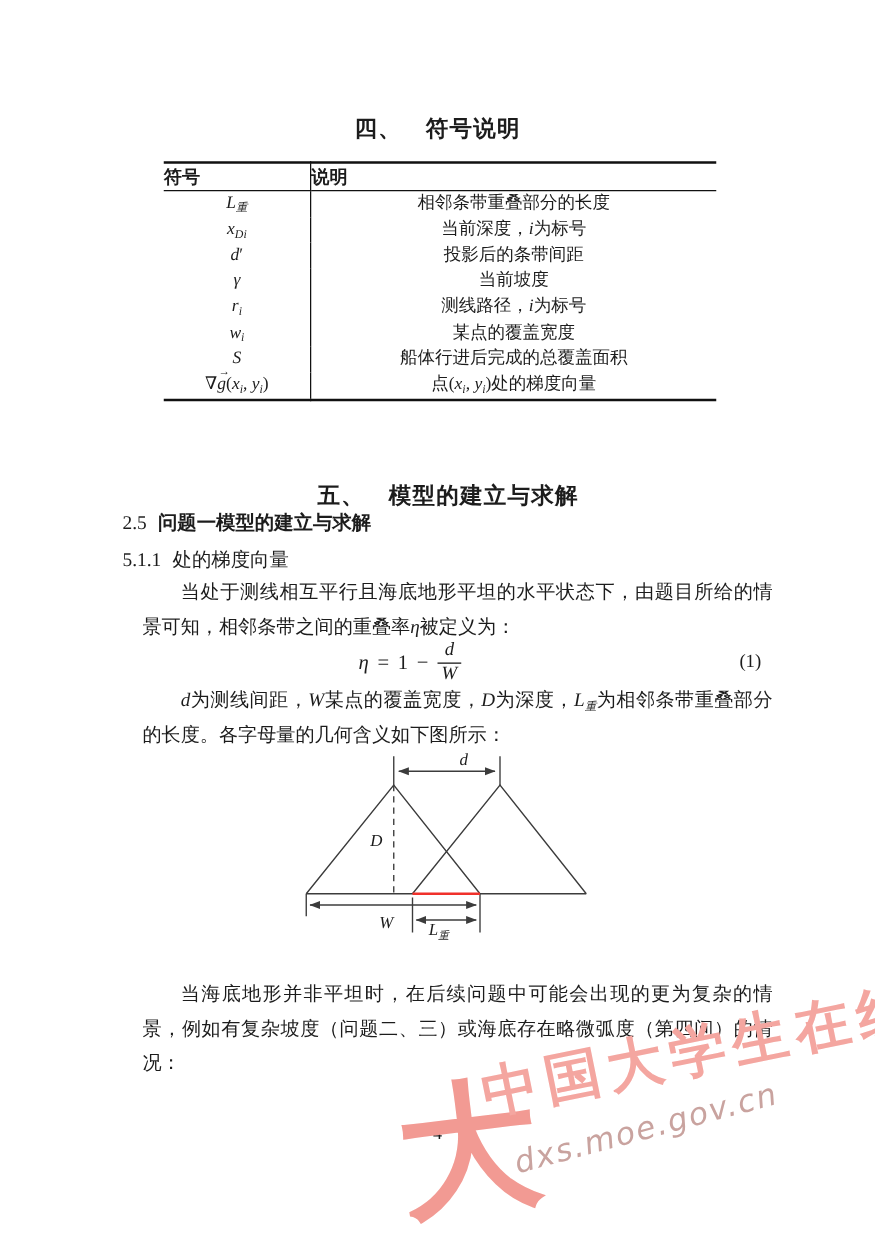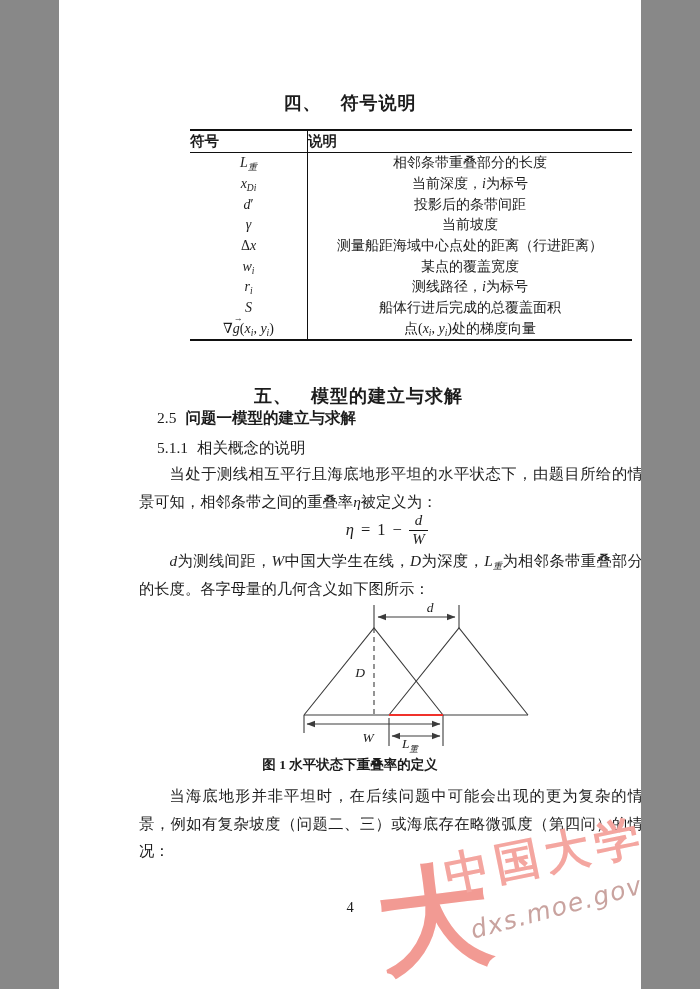--- a/index.html
+++ b/index.html
@@ -1,17 +1,17 @@
 <!DOCTYPE html>
 <html><head>
 <meta charset="utf-8">
 <style>
   html,body{margin:0;padding:0;background:#888;}
   .page{
-    position:relative;width:582px;height:989px;margin:0 auto;background:#ffffff;
+    position:relative;width:700px;height:989px;margin:0 auto;background:#ffffff;
     overflow:hidden;font-family:"Liberation Serif","DejaVu Serif",serif;color:#1c1c1c;
   }
   
   .h-center{position:absolute;left:0;right:0;text-align:center;font-weight:bold;font-size:18px;letter-spacing:1px;}
   .h4{top:91px;} .h5{top:384px;padding-left:17px;}
   
   .sub-h{position:absolute;left:98px;font-size:15.5px;white-space:nowrap;}
   .sub-h .num{margin-right:9px;}
   .sub-h-51{top:408px;} .sub-h-51 .ttl{font-weight:bold;}
   .sub-h-511{top:438px;}
@@ -24,21 +24,21 @@
   .symbol-table td{font-size:14px;height:20.7px;padding:0;text-align:center;line-height:1;}
   .symbol-table th:first-child,.symbol-table td:first-child{width:117px;border-right:1.3px solid #111;}
   .sym-cell{font-size:14px;}
   sub{font-size:9.5px;line-height:0;vertical-align:-3px;}
   .seg-i{font-style:italic;}
   sub.seg-sub{font-style:italic;}
   sub.seg-csub{font-style:italic;font-size:9px;}
   .seg-iarrow{font-style:italic;position:relative;display:inline-block;}
   .seg-iarrow .arrow-mark{position:absolute;left:1px;top:-8px;font-size:9px;font-style:normal;}
   
-  .para{position:absolute;left:80px;width:504px;font-size:15.3px;line-height:27.5px;
+  .para{position:absolute;left:114px;width:504px;font-size:15.3px;line-height:27.5px;
         text-align:justify;text-indent:2em;}
   .p1{top:460px;} .p2{top:547px;} .p3{top:782px;}
   
   .eq-row{position:absolute;left:98px;top:508px;width:504px;height:44px;display:flex;align-items:center;justify-content:center;}
   .eq-main{display:flex;align-items:center;gap:7px;font-size:16.5px;transform:translateX(-22px);}
   .eq-var{font-style:italic;}
   .eq-frac{display:inline-flex;flex-direction:column;align-items:center;font-size:15px;}
   .eq-frac .num{font-style:italic;border-bottom:1.4px solid #111;padding:0 6px 1px;line-height:1.05;}
   .eq-frac .den{font-style:italic;padding-top:1px;line-height:1.05;}
   .eq-number{position:absolute;right:-7px;top:50%;transform:translateY(-50%);font-size:15px;}
@@ -82,69 +82,65 @@
         </tr>
         <tr>
           <td class="sym-cell"><span class="seg-i">d</span><span>′</span></td>
           <td class="desc-cell"><span>投影后的条带间距</span></td>
         </tr>
         <tr>
           <td class="sym-cell"><span class="seg-i">γ</span></td>
           <td class="desc-cell"><span>当前坡度</span></td>
         </tr>
         <tr>
-          <td class="sym-cell"><span>Δ</span><span class="seg-i">x</span></td>
-          <td class="desc-cell"><span>测量船距海域中心点处的距离（行进距离）</span></td>
+          <td class="sym-cell"><span class="seg-i">r</span><sub class="seg-sub">i</sub></td>
+          <td class="desc-cell"><span>测线路径，</span><span class="seg-i">i</span><span>为标号</span></td>
         </tr>
         <tr>
           <td class="sym-cell"><span class="seg-i">w</span><sub class="seg-sub">i</sub></td>
           <td class="desc-cell"><span>某点的覆盖宽度</span></td>
-        </tr>
-        <tr>
-          <td class="sym-cell"><span class="seg-i">r</span><sub class="seg-sub">i</sub></td>
-          <td class="desc-cell"><span>测线路径，</span><span class="seg-i">i</span><span>为标号</span></td>
         </tr>
         <tr>
           <td class="sym-cell"><span class="seg-i">S</span></td>
           <td class="desc-cell"><span>船体行进后完成的总覆盖面积</span></td>
         </tr>
         <tr>
           <td class="sym-cell"><span>∇</span><span class="seg-iarrow"><span class="arrow-mark">→</span>g</span><span>(</span><span class="seg-i">x</span><sub class="seg-sub">i</sub><span>, </span><span class="seg-i">y</span><sub class="seg-sub">i</sub><span>)</span></td>
           <td class="desc-cell"><span>点(</span><span class="seg-i">x</span><sub class="seg-sub">i</sub><span>, </span><span class="seg-i">y</span><sub class="seg-sub">i</sub><span>)处的梯度向量</span></td>
         </tr>
       </tbody>
   </table>
 
   <div class="h-center h5">五、　模型的建立与求解</div>
 
   <div class="sub-h sub-h-51">
     <span class="num">2.5</span><span class="ttl">问题一模型的建立与求解</span>
   </div>
 
   <div class="sub-h sub-h-511">
-    <span class="num">5.1.1</span><span>相关概念的说明</span>
+    <span class="num">5.1.1</span><span>处的梯度向量</span>
   </div>
 
   <div class="para p1"><span>当处于测线相互平行且海底地形平坦的水平状态下，由题目所给的情景可知，相邻条带之间的重叠率</span><span class="seg-i">η</span><span>被定义为：</span></div>
 
   <div class="eq-row">
     <span class="eq-main">
       <span class="eq-var">η</span>
       <span>=</span>
       <span>1</span>
       <span>−</span>
       <span class="eq-frac">
         <span class="num">d</span>
         <span class="den">W</span>
       </span>
     </span>
     <span class="eq-number">(1)</span>
   </div>
 
-  <div class="para p2"><span class="seg-i">d</span><span>为测线间距，</span><span class="seg-i">W</span><span>中国大学生在线，</span><span class="seg-i">D</span><span>为深度，</span><span class="seg-i">L</span><sub class="seg-csub">重</sub><span>为相邻条带重叠部分的长度。各字母量的几何含义如下图所示：</span></div>
+  <div class="para p2"><span class="seg-i">d</span><span>为测线间距，</span><span class="seg-i">W</span><span>某点的覆盖宽度，</span><span class="seg-i">D</span><span>为深度，</span><span class="seg-i">L</span><sub class="seg-csub">重</sub><span>为相邻条带重叠部分的长度。各字母量的几何含义如下图所示：</span></div>
 
   <svg class="fig" width="245" height="158" viewBox="0 0 245 158">
     <defs>
       <marker id="ah" viewBox="0 0 10 10" refX="9" refY="5" markerWidth="9" markerHeight="9" orient="auto-start-reverse" markerUnits="userSpaceOnUse">
         <path d="M0,1.4 L9.5,5 L0,8.6 z" fill="#3c3c3c"></path>
       </marker>
     </defs>
     <g stroke="#3c3c3c" stroke-width="1.1" fill="none">
 
       <line x1="80" y1="7" x2="80" y2="30"></line>
@@ -171,21 +167,20 @@
     <line x1="95" y1="117" x2="149" y2="117" stroke="#f0312b" stroke-width="2"></line>
 
     <g fill="#1c1c1c" font-size="13.5" font-style="italic" text-anchor="middle" font-family="Liberation Serif, DejaVu Serif, serif">
       <text x="136" y="14">d</text>
       <text x="66" y="79">D</text>
       <text x="74" y="144">W</text>
       <text x="116" y="150"><tspan>L</tspan><tspan dy="3.5" font-size="8.5">重</tspan></text>
     </g>
   </svg>
 
-  <div class="fig-caption">图 1 水平状态下重叠率的定义</div>
 
   <div class="para p3"><span>当海底地形并非平坦时，在后续问题中可能会出现的更为复杂的情景，例如有复杂坡度（问题二、三）或海底存在略微弧度（第四问）的情况：</span></div>
 
   <div class="page-number">4</div>
 
   <div class="wm-logo" style="color: rgb(242, 154, 147);">大</div>
   <div class="wm-title" style="color: rgb(244, 166, 160);">中国大学生在线</div>
   <div class="wm-url" style="color: rgb(201, 163, 159);">dxs.moe.gov.cn</div>
 
 </div>

